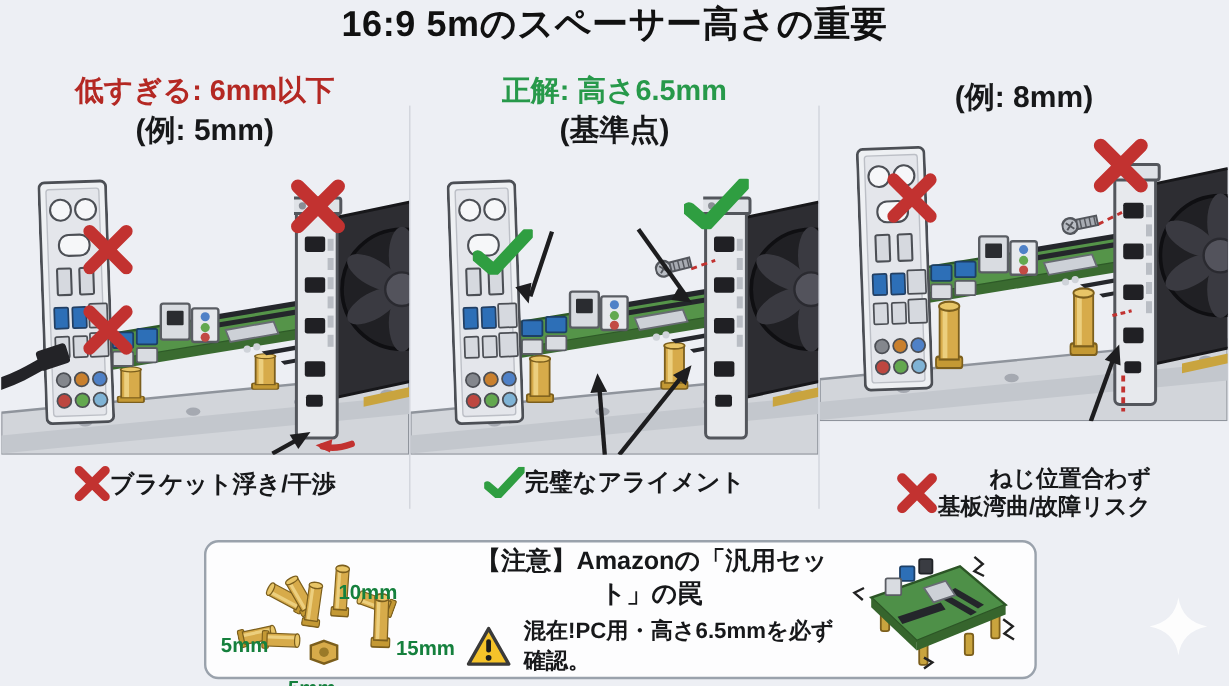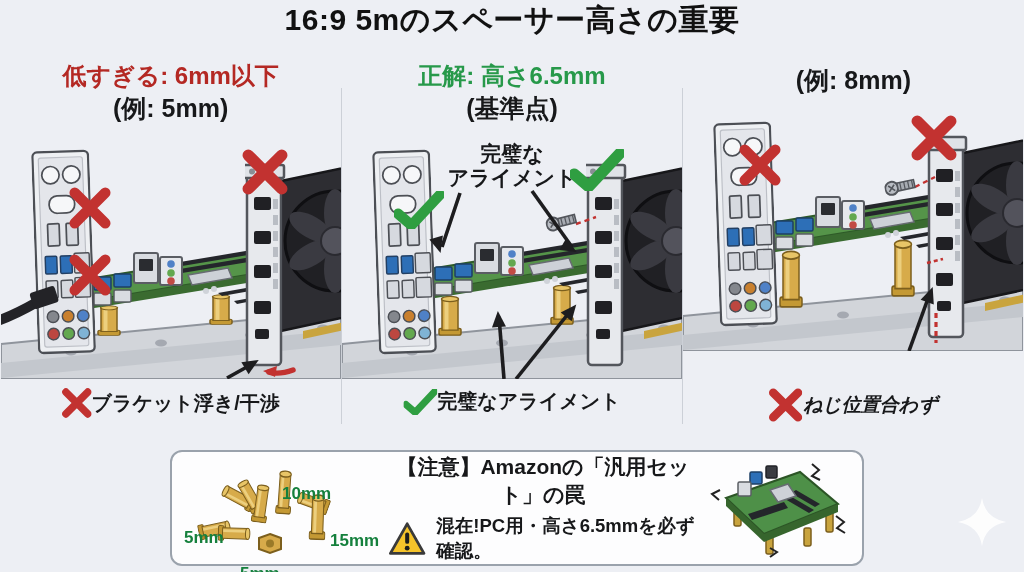--- a/index.html
+++ b/index.html
@@ -31,21 +31,21 @@
   .scene { display:block; margin:4px auto 0 auto; }
   .callout {
     position:absolute; top:80px; left:0; right:0;
     text-align:center; font-size:21px; line-height:1.12; z-index:5;
   }
   .caption {
     position:absolute; top:326px; left:50%; transform:translateX(-50%);
     display:flex; align-items:center; white-space:nowrap;
     font-size:20px; z-index:5;
   }
-  .caption .v-lines { font-size:19px; line-height:1.22; text-align:right; white-space:nowrap;font-style:italic; }
+  .caption .v-lines { font-size:19px; line-height:1.22; text-align:right; white-space:nowrap; }
   .caption svg { flex:0 0 auto; }
   .warning-box {
     position:absolute; left:170px; top:450px; width:694px; height:116px;
     background:#fdfdfe; border:2px solid #9aa2ac; border-radius:12px;
     display:flex; align-items:center; padding:6px 14px 6px 10px; gap:10px;
   }
   .standoff-pile { position:relative; width:196px; height:104px; flex:0 0 auto; }
   .standoff-pile .lbl { position:absolute; font-size:17px; color:#15803d;margin-top:28px; }
   .lbl-top { left:100px; top:0; }
   .lbl-left { left:2px; top:44px; }
@@ -206,24 +206,20 @@
       <svg width="30" height="30" viewBox="0 0 44 44">
           <use href="#sym-cross" width="44" height="44"></use>
         </svg>
       <span>ブラケット浮き/干渉</span>
     </div>
   </div>
 
   <div class="panel">
     <div class="panel-header green">正解: 高さ6.5mm</div>
     <div class="panel-sub">(基準点)</div>
-    <div class="callout">
-      <div>完璧な</div>
-      <div>アライメント</div>
-    </div>
     <svg class="scene" width="340" height="250" viewBox="0 0 340 250">
       <use href="#sym-tray" x="0" y="178" width="340" height="72"></use>
       <use href="#sym-standoff" x="96" y="165" width="24" height="42"></use>
       <use href="#sym-standoff" x="208" y="154" width="24" height="42"></use>
       <use href="#sym-mobo" x="75" y="92" width="245" height="90"></use>
       <g transform="translate(30,22) rotate(-2)">
         <use href="#sym-shield" x="0" y="0" width="58" height="204"></use>
       </g>
       <use href="#sym-gpu" x="244" y="30" width="140" height="215"></use>
       <use href="#sym-check" x="52" y="62" width="50" height="38"></use>
@@ -282,20 +278,21 @@
         <line x1="226" y1="250" x2="247" y2="192" stroke="#1d1d1f" stroke-width="3.6"></line>
         <polygon points="0,-2 -7,14 7,14" fill="#1d1d1f" transform="translate(249,188) rotate(20)"></polygon>
       </g>
     </svg>
     <div class="caption">
       <svg width="34" height="34" viewBox="0 0 44 44">
           <use href="#sym-cross" width="44" height="44"></use>
         </svg>
       <div class="v-lines">
         <div>ねじ位置合わず</div>
+        <div>基板湾曲/故障リスク</div>
       </div>
     </div>
   </div>
 </div>
 
 <div class="divider d1"></div>
 <div class="divider d2"></div>
 
 <div class="warning-box">
   <div class="standoff-pile">

